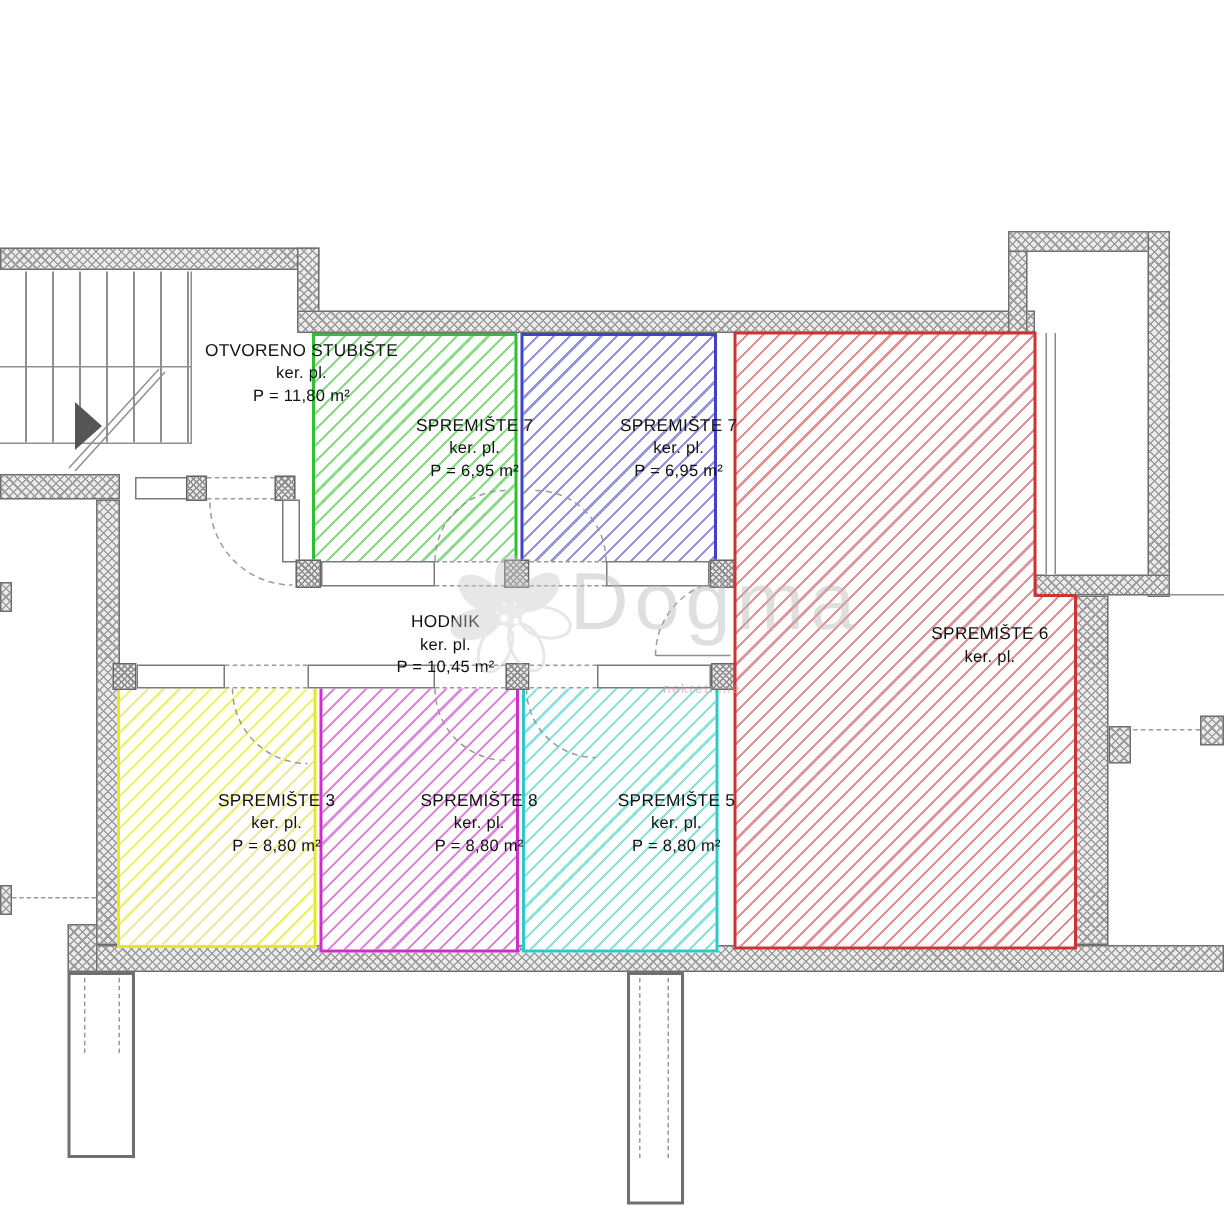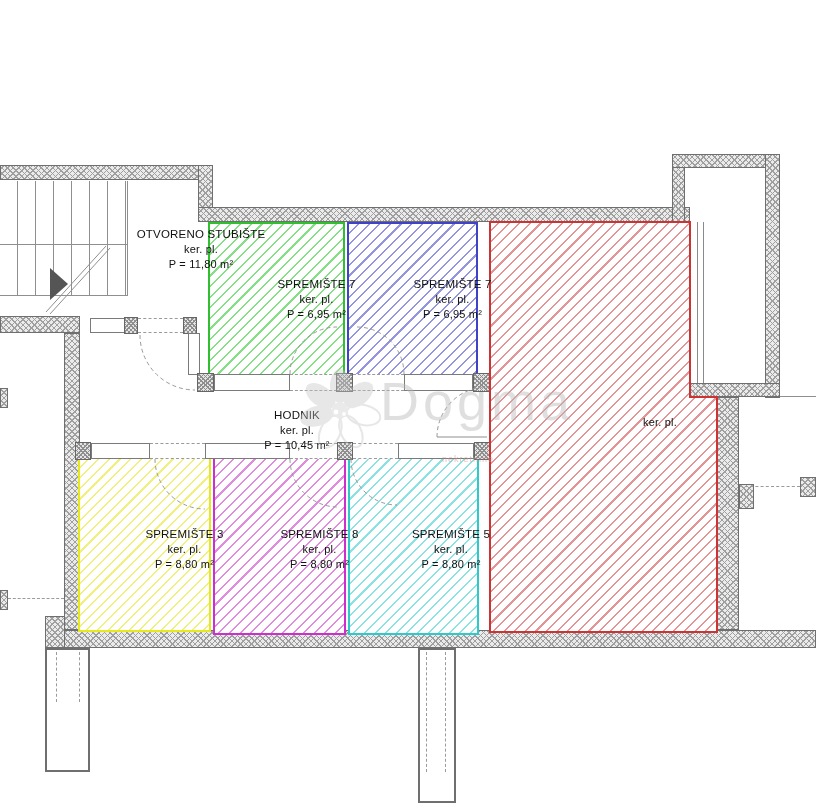--- a/index.html
+++ b/index.html
@@ -174,20 +174,21 @@
     <span class="rname">SPREMIŠTE 8</span>
     <span class="rfin">ker. pl.</span>
     <span class="rarea">P = 8,80 m²</span>
   </div>
   <div class="rlabel" style="left:348px; top:526px; width:126px;">
     <span class="rname">SPREMIŠTE 5</span>
     <span class="rfin">ker. pl.</span>
     <span class="rarea">P = 8,80 m²</span>
   </div>
   <div class="rlabel" style="left:530px; top:415px; width:180px;">
+    <span class="rname">SPREMIŠTE 6</span>
     <span class="rfin">ker. pl.</span>
   </div>
 
   <div class="watermark">
     <svg style="position:absolute; left:296px; top:366px;" width="88" height="88" viewBox="0 0 88 88">
       <g opacity="0.4">
         <g transform="translate(44,44)">
           <ellipse transform="rotate(0)" cx="0" cy="-24" rx="10" ry="17" fill="#c4c4c4"></ellipse>
           <ellipse transform="rotate(51)" cx="0" cy="-24" rx="10" ry="17" fill="#c4c4c4"></ellipse>
           <ellipse transform="rotate(102)" cx="0" cy="-24" rx="10" ry="17" fill="none" stroke="#c4c4c4" stroke-width="2"></ellipse>

